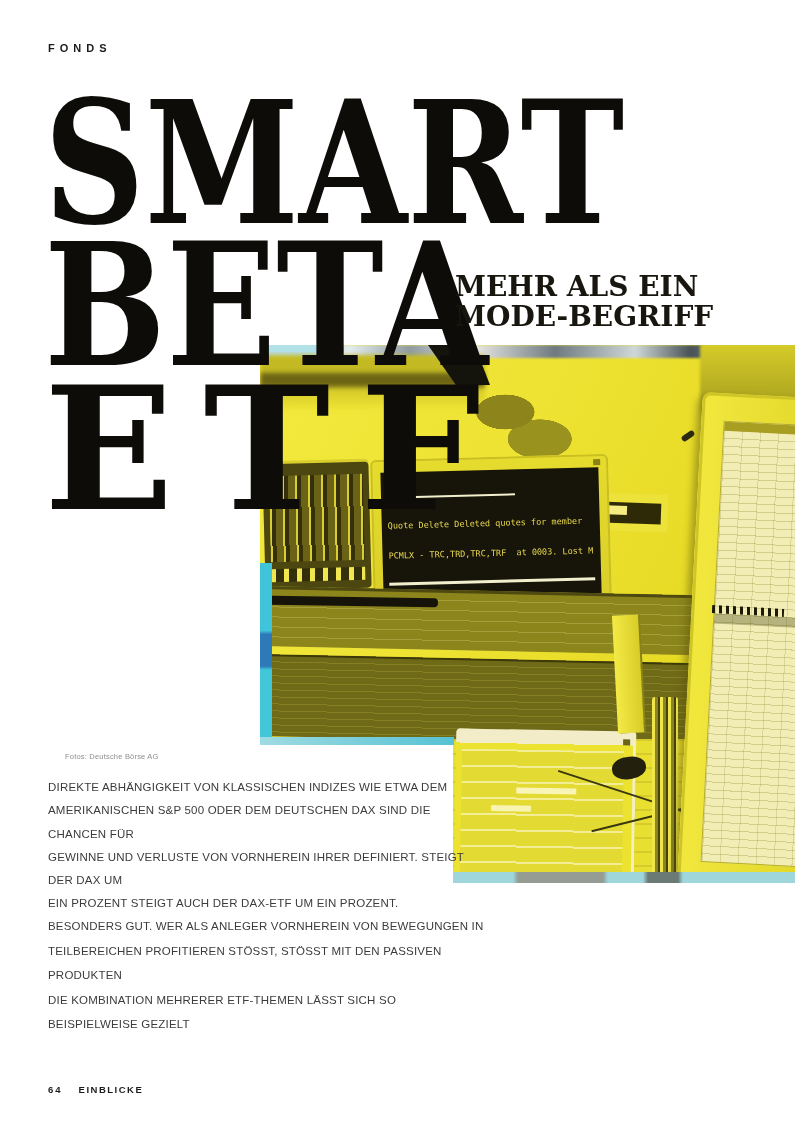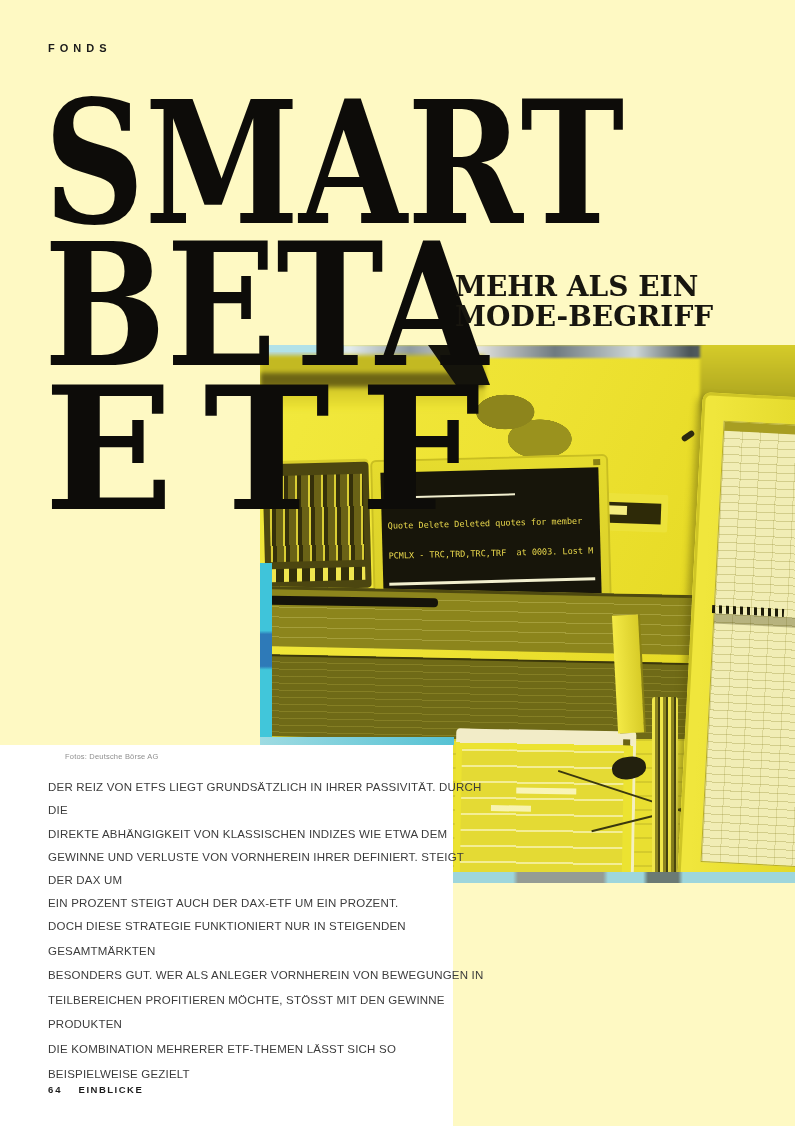--- a/index.html
+++ b/index.html
@@ -1,16 +1,16 @@
 <!DOCTYPE html>
 <html><head>
 <meta charset="utf-8">
 <style>
   html,body{margin:0;padding:0;background:#d8d8d8;}
-  .page{position:relative;width:795px;height:1126px;background:#fef9c3;overflow:hidden;
+  .page{position:relative;width:795px;height:1126px;background:#ffffff;overflow:hidden;
         font-family:"Liberation Sans",sans-serif;margin:0 auto;}
   .abs{position:absolute;}
 
   
   .kicker{left:48px;top:42px;font-size:11px;font-weight:700;letter-spacing:5px;color:#1b1b1b;z-index:5;}
 
   
   .title-line{left:44px;font-family:"DejaVu Serif",serif;font-weight:700;color:#0d0c09;
               font-size:170px;line-height:1;white-space:nowrap;z-index:4;transform-origin:left top;}
   .t1{top:78px;transform:scaleX(.82);}
@@ -204,30 +204,29 @@
   <div class="abs title-line t3">ETF</div>
 
   <div class="abs subtitle">
     <div>MEHR ALS EIN</div>
     <div>MODE-BEGRIFF</div>
   </div>
 
   <div class="abs credit">Fotos: Deutsche Börse AG</div>
 
   <div class="abs para para1">
-    <div>DER REIZ VON ETFS LIEGT GRUNDSÄTZLICH IN IHRER PASSIVITÄT. DURCH DIE</div>
     <div>DIREKTE ABHÄNGIGKEIT VON KLASSISCHEN INDIZES WIE ETWA DEM</div>
+    <div>AMERIKANISCHEN S&amp;P 500 ODER DEM DEUTSCHEN DAX SIND DIE CHANCEN FÜR</div>
     <div>GEWINNE UND VERLUSTE VON VORNHEREIN IHRER DEFINIERT. STEIGT DER DAX UM</div>
     <div>EIN PROZENT STEIGT AUCH DER DAX-ETF UM EIN PROZENT.</div>
   </div>
 
   <div class="abs para para2">
-    <div>DOCH DIESE STRATEGIE FUNKTIONIERT NUR IN STEIGENDEN GESAMTMÄRKTEN</div>
     <div>BESONDERS GUT. WER ALS ANLEGER VORNHEREIN VON BEWEGUNGEN IN</div>
-    <div>TEILBEREICHEN PROFITIEREN MÖCHTE, STÖSST MIT DEN GEWINNE PRODUKTEN</div>
+    <div>TEILBEREICHEN PROFITIEREN STÖSST, STÖSST MIT DEN PASSIVEN PRODUKTEN</div>
     <div>DIE KOMBINATION MEHRERER ETF-THEMEN LÄSST SICH SO BEISPIELWEISE GEZIELT</div>
 
   </div>
 
   <div class="abs footer">
     <span class="pageno">64</span><span class="mag">EINBLICKE</span>
   </div>
 
 </div>
 

